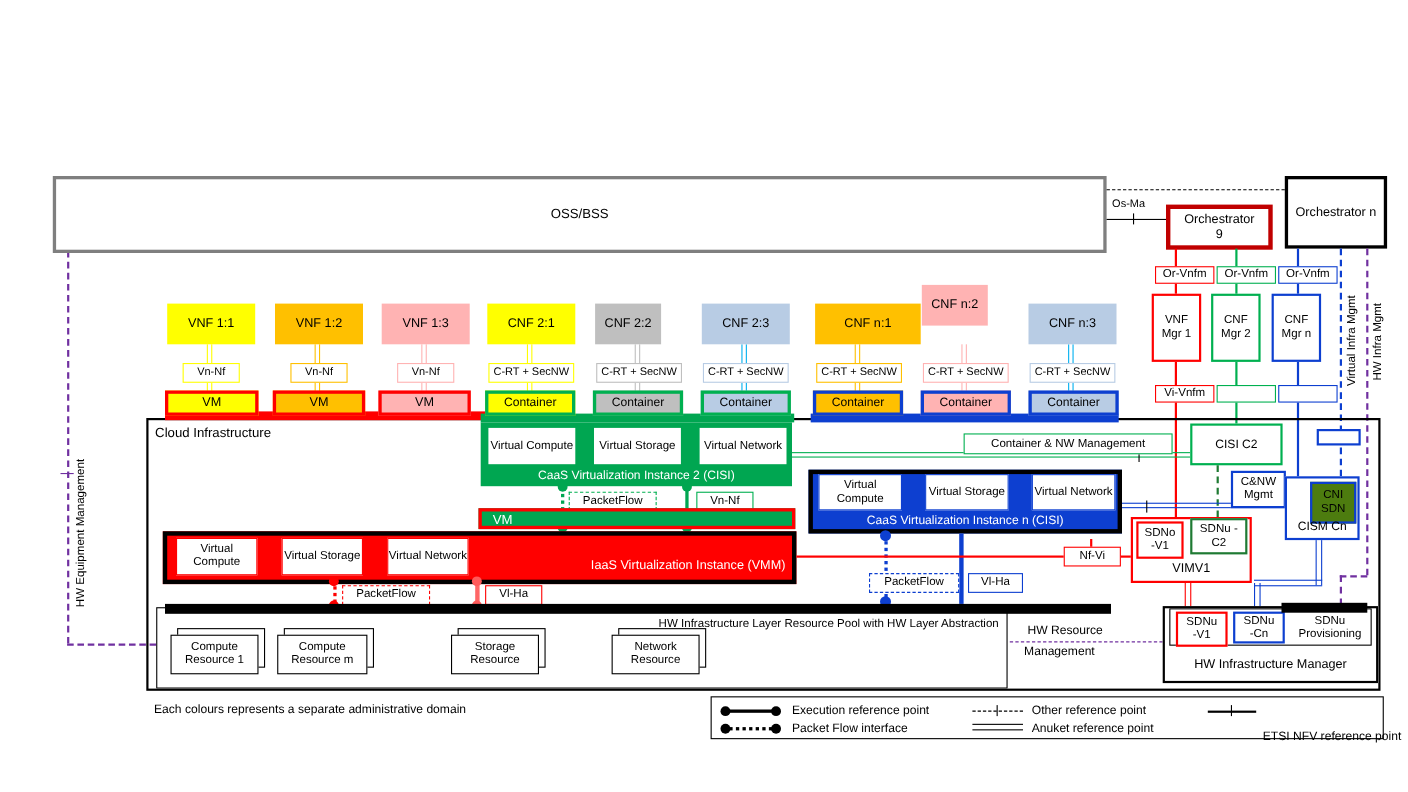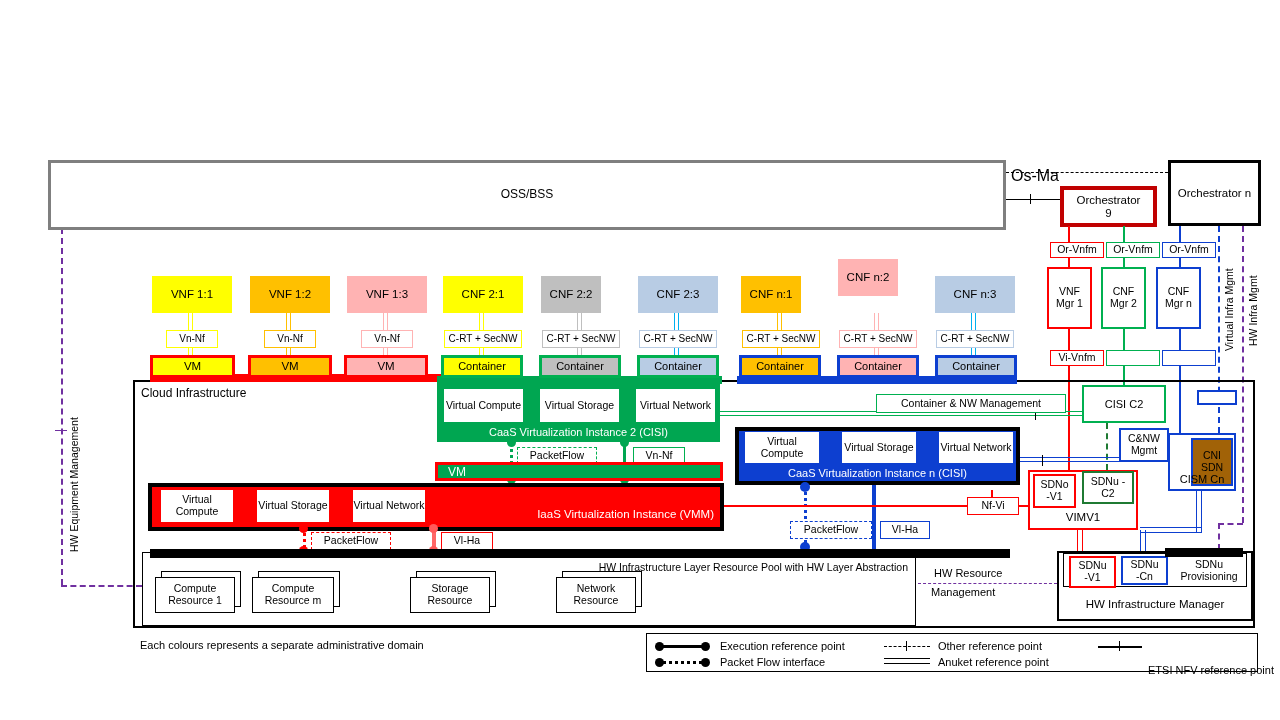--- a/index.html
+++ b/index.html
@@ -20,21 +20,21 @@
 
   <div class="a" style="left:61px;top:228px;width:0;height:357px;border-left:2px dashed #7030a0"></div>
   <div class="a" style="left:61px;top:585px;width:81px;height:0;border-top:2px dashed #7030a0"></div>
   <div class="a" style="left:55px;top:430px;width:12px;height:0;border-top:1.6px solid #7030a0"></div>
   <div class="a rot" style="left:66px;top:395px;width:15px;height:180px;font-size:10.5px">HW Equipment Management</div>
 
   <div class="a c" style="left:48px;top:160px;width:958px;height:70px;border:3px solid #7f7f7f;font-size:12px">OSS/BSS</div>
   <div class="a" style="left:1006px;top:172px;width:162px;height:0;border-top:1.6px dashed #000"></div>
   <div class="a" style="left:1006px;top:199px;width:54px;height:0;border-top:1.6px solid #000"></div>
   <div class="a" style="left:1030px;top:194px;width:0;height:10px;border-left:1.6px solid #000"></div>
-  <div class="a" style="left:1011px;top:167px;font-size:16px">Os-Ma</div>
+  <div class="a" style="left:1011px;top:180px;font-size:10px">Os-Ma</div>
   <div class="a c" style="left:1168px;top:160px;width:93px;height:66px;border:3.5px solid #000;font-size:11.5px;padding:0 6px">Orchestrator n</div>
   <div class="a c" style="left:1060px;top:186px;width:97px;height:41px;border:4px solid #c00000;font-size:11.5px;padding:0 10px">Orchestrator 9</div>
 
   <div class="a" style="left:1068px;top:226px;width:2px;height:245px;background:#ff0000"></div>
   <div class="a" style="left:1123px;top:226px;width:2px;height:160px;background:#00b050"></div>
   <div class="a" style="left:1179px;top:226px;width:2px;height:208px;background:#0d3fd0"></div>
   <div class="a" style="left:1218px;top:226px;width:0;height:207px;border-left:2px dashed #0d3fd0"></div>
   <div class="a rot" style="left:1221px;top:250px;width:15px;height:120px;font-size:10.5px">Virtual Infra Mgmt</div>
   <div class="a" style="left:1242px;top:226px;width:0;height:297px;border-left:2px dashed #7030a0"></div>
   <div class="a" style="left:1218px;top:523px;width:25px;height:0;border-top:2px dashed #7030a0"></div>
@@ -69,21 +69,21 @@
   <div class="a vdbl" style="left:777px;top:313px;width:5px;height:43px;border-color:#ffc000"></div>
   <div class="a vdbl" style="left:874px;top:313px;width:5px;height:43px;border-color:#ffb3b3"></div>
   <div class="a vdbl" style="left:971px;top:313px;width:5px;height:43px;border-color:#00b0f0"></div>
 
   <div class="a c" style="left:152px;top:276px;width:80px;height:37px;background:#ffff00;font-size:11.5px">VNF 1:1</div>
   <div class="a c" style="left:250px;top:276px;width:80px;height:37px;background:#ffc000;font-size:11.5px">VNF 1:2</div>
   <div class="a c" style="left:347px;top:276px;width:80px;height:37px;background:#ffb3b3;font-size:11.5px">VNF 1:3</div>
   <div class="a c" style="left:443px;top:276px;width:80px;height:37px;background:#ffff00;font-size:11.5px">CNF 2:1</div>
   <div class="a c" style="left:541px;top:276px;width:60px;height:37px;background:#bfbfbf;font-size:11.5px">CNF 2:2</div>
   <div class="a c" style="left:638px;top:276px;width:80px;height:37px;background:#b8cce4;font-size:11.5px">CNF 2:3</div>
-  <div class="a c" style="left:741px;top:276px;width:60px;height:37px;background:#ffc000;font-size:11.5px">CNF n:1</div>
+  <div class="a c" style="left:741px;top:276px;width:96px;height:37px;background:#ffc000;font-size:11.5px">CNF n:1</div>
   <div class="a c" style="left:838px;top:259px;width:60px;height:37px;background:#ffb3b3;font-size:11.5px">CNF n:2</div>
   <div class="a c" style="left:935px;top:276px;width:80px;height:37px;background:#b8cce4;font-size:11.5px">CNF n:3</div>
 
   <div class="a c" style="left:166px;top:330px;width:52px;height:18px;background:#fff;border:1.4px solid #ffff00;font-size:10px">Vn-Nf</div>
   <div class="a c" style="left:264px;top:330px;width:52px;height:18px;background:#fff;border:1.4px solid #ffc000;font-size:10px">Vn-Nf</div>
   <div class="a c" style="left:361px;top:330px;width:52px;height:18px;background:#fff;border:1.4px solid #ffb3b3;font-size:10px">Vn-Nf</div>
   <div class="a c" style="left:444px;top:330px;width:78px;height:18px;background:#fff;border:1.4px solid #ffff00;font-size:10px">C-RT + SecNW</div>
   <div class="a c" style="left:542px;top:330px;width:78px;height:18px;background:#fff;border:1.4px solid #bfbfbf;font-size:10px">C-RT + SecNW</div>
   <div class="a c" style="left:639px;top:330px;width:78px;height:18px;background:#fff;border:1.4px solid #b8cce4;font-size:10px">C-RT + SecNW</div>
   <div class="a c" style="left:742px;top:330px;width:78px;height:18px;background:#fff;border:1.4px solid #ffc000;font-size:10px">C-RT + SecNW</div>
@@ -157,21 +157,21 @@
   <div class="a c" style="left:876px;top:394px;width:190px;height:19px;background:#fff;border:1.6px solid #00b050;font-size:10.5px">Container &amp; NW Management</div>
   <div class="a c" style="left:1082px;top:385px;width:84px;height:38px;background:#fff;border:2px solid #00b050;font-size:11px">CISI C2</div>
   <div class="a" style="left:1106px;top:423px;width:0;height:47px;border-left:2px dashed #1f7a33"></div>
   <div class="a" style="left:1197px;top:390px;width:40px;height:15px;background:#fff;border:2px solid #0d3fd0"></div>
 
   <div class="a hdbl" style="left:1020px;top:457px;width:148px;height:5px;border-color:#0d3fd0"></div>
   <div class="a" style="left:1042px;top:455px;width:0;height:11px;border-left:1.6px solid #000"></div>
   <div class="a c" style="left:1119px;top:428px;width:50px;height:34px;background:#fff;border:2px solid #0d3fd0;font-size:10.5px">C&amp;NW Mgmt</div>
 
   <div class="a" style="left:1168px;top:433px;width:68px;height:58px;background:#fff;border:2.5px solid #0d3fd0"></div>
-  <div class="a c" style="left:1191px;top:438px;width:42px;height:48px;background:#a16207;border:2px solid #0d3fd0;font-size:10.5px">CNI SDN</div>
+  <div class="a c" style="left:1191px;top:438px;width:42px;height:38px;background:#4d7c0f;border:2px solid #0d3fd0;font-size:10.5px">CNI SDN</div>
   <div class="a c" style="left:1168px;top:471px;width:68px;height:16px;font-size:11px">CISM Cn</div>
 
   <div class="a" style="left:1028px;top:470px;width:110px;height:60px;background:#fff;border:2px solid #ff0000"></div>
   <div class="a c" style="left:1033px;top:474px;width:43px;height:34px;background:#fff;border:2px solid #ff0000;font-size:10.5px;padding:0 4px">SDNo -V1</div>
   <div class="a c" style="left:1082px;top:471px;width:52px;height:33px;background:#fff;border:2.5px solid #1f7a33;font-size:10.5px;padding:0 6px">SDNu -C2</div>
   <div class="a c" style="left:1028px;top:509px;width:110px;height:17px;font-size:11.5px">VIMV1</div>
 
   <div class="a vdbl" style="left:1077px;top:530px;width:6px;height:24px;border-color:#ff0000"></div>
   <div class="a vdbl" style="left:1196px;top:491px;width:6px;height:41px;border-color:#0d3fd0"></div>
   <div class="a hdbl" style="left:1140px;top:527px;width:62px;height:6px;border-color:#0d3fd0"></div>

